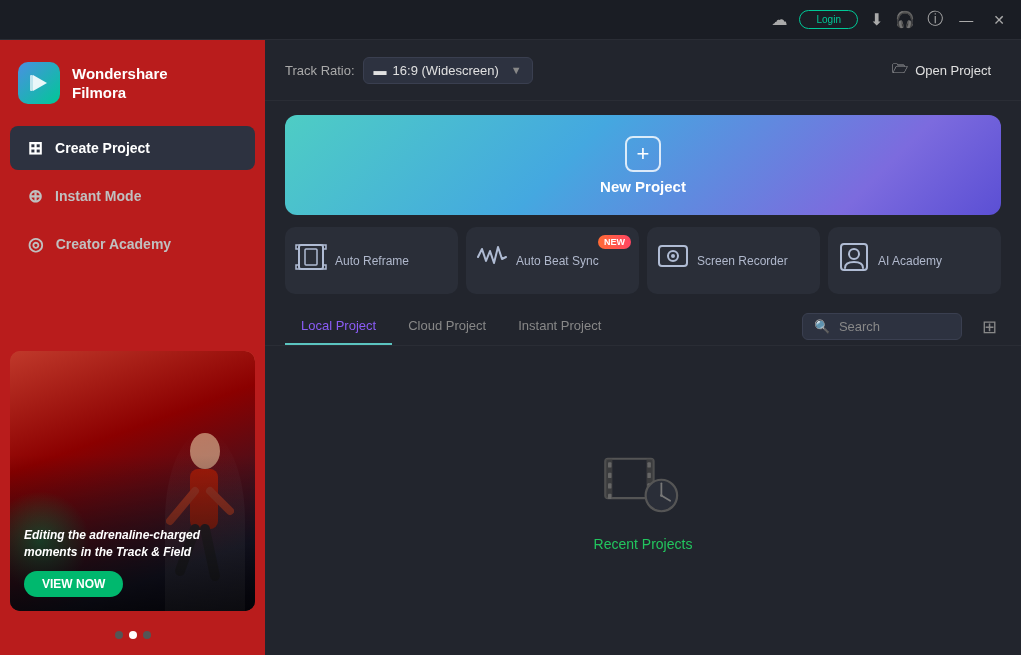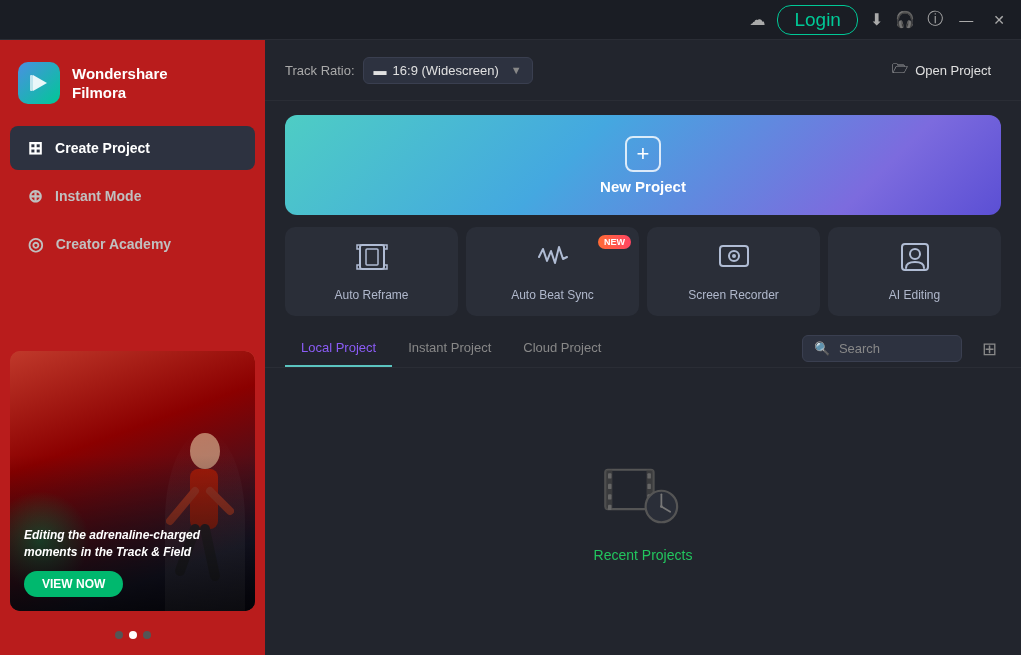--- a/index.html
+++ b/index.html
@@ -32,21 +32,21 @@
       font-size: 16px;
       color: #aaa;
       cursor: pointer;
     }
     .login-btn {
       border: 1.5px solid #00c896;
       color: #00c896;
       background: transparent;
       border-radius: 14px;
       padding: 3px 16px;
-      font-size: 19px;
+      font-size: 10px;
       cursor: pointer;
     }
     .win-btn {
       font-size: 14px;
       color: #aaa;
       cursor: pointer;
       padding: 0 4px;
     }
 
     
@@ -259,21 +259,20 @@
       padding: 0 20px;
       margin-bottom: 14px;
       flex-shrink: 0;
     }
     .feature-card {
       flex: 1;
       background: #2a2e38;
       border-radius: 10px;
       padding: 14px 10px;
       display: flex;
-      flex-direction: column;
       align-items: center;
       gap: 8px;
       cursor: pointer;
       position: relative;
     }
     .feature-card-icon {
       font-size: 26px;
       color: #c0c8e0;
     }
     .feature-card-label {
@@ -513,30 +512,30 @@
       </div>
 
       <div class="feature-card">
         <div class="feature-card-icon">
           <svg width="32" height="32" viewBox="0 0 32 32" fill="none">
             <rect x="3" y="3" width="26" height="26" rx="3" stroke="#b0bcd4" stroke-width="2" fill="none"></rect>
             <circle cx="16" cy="13" r="5" stroke="#b0bcd4" stroke-width="2" fill="none"></circle>
             <path d="M7 27 Q7 21 16 21 Q25 21 25 27" stroke="#b0bcd4" stroke-width="2" fill="none" stroke-linecap="round"></path>
           </svg>
         </div>
-        <span class="feature-card-label">AI Editing</span>
+        <span class="feature-card-label">AI Academy</span>
       </div>
 
     </div>
 
     <div class="project-tabs">
       <div class="tabs-left">
         <div class="tab active">Local Project</div>
+        <div class="tab">Cloud Project</div>
         <div class="tab">Instant Project</div>
-        <div class="tab">Cloud Project</div>
       </div>
       <div class="tabs-right">
         <div class="search-box">
           <span class="search-icon-el">🔍</span>
           <input class="search-input" type="text" placeholder="Search" style="">
         </div>
         <span class="grid-toggle">⊞</span>
       </div>
     </div>
 

